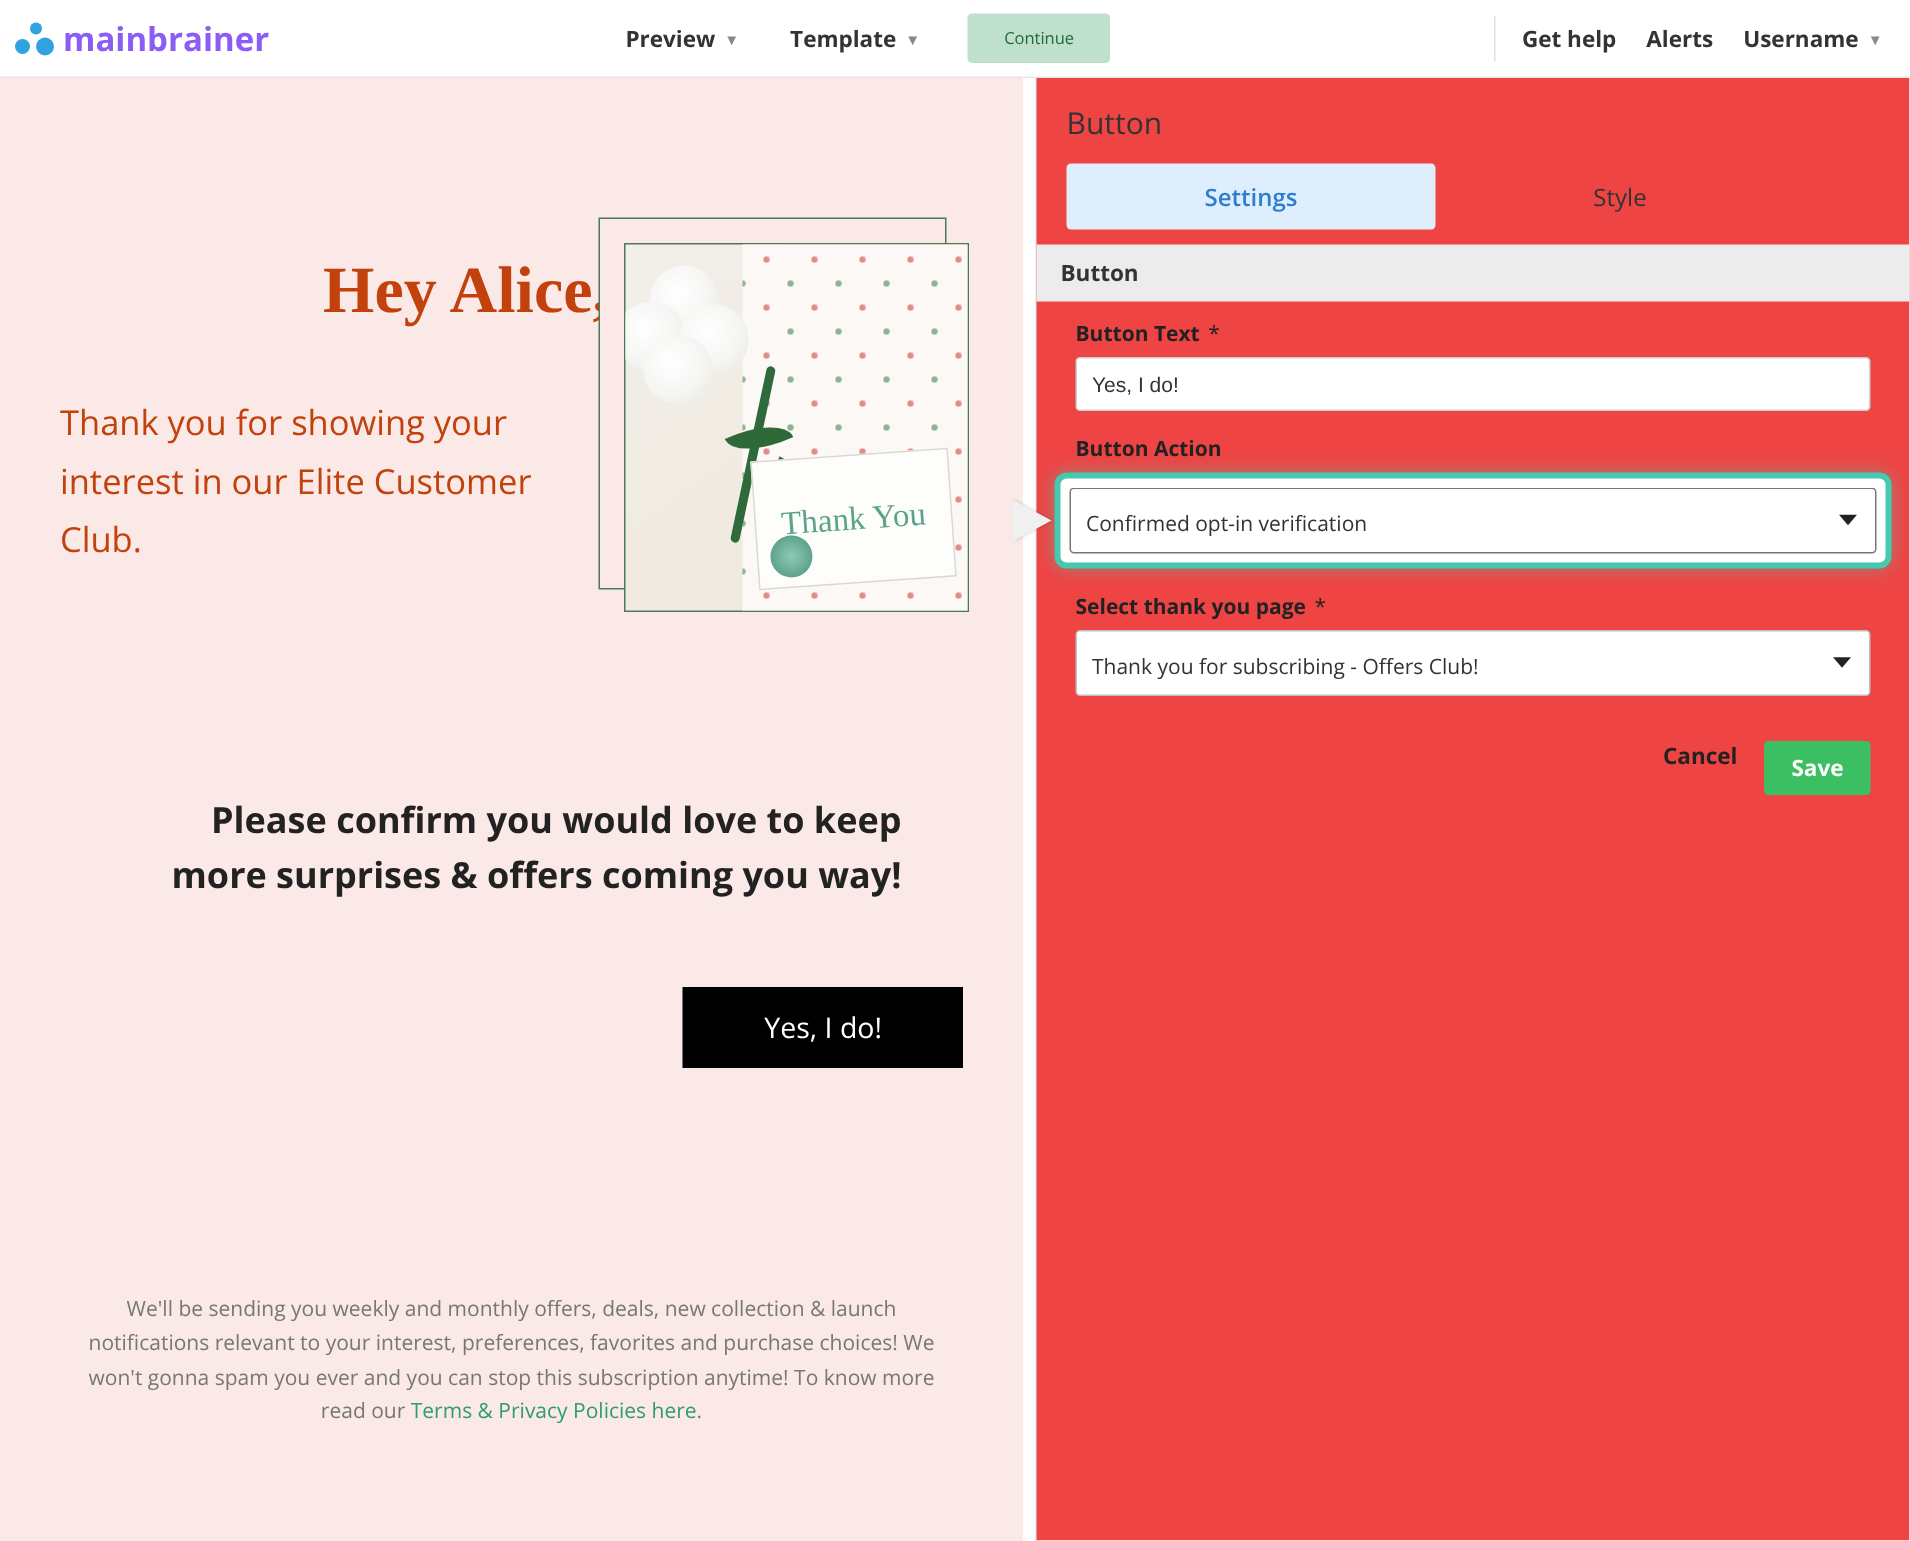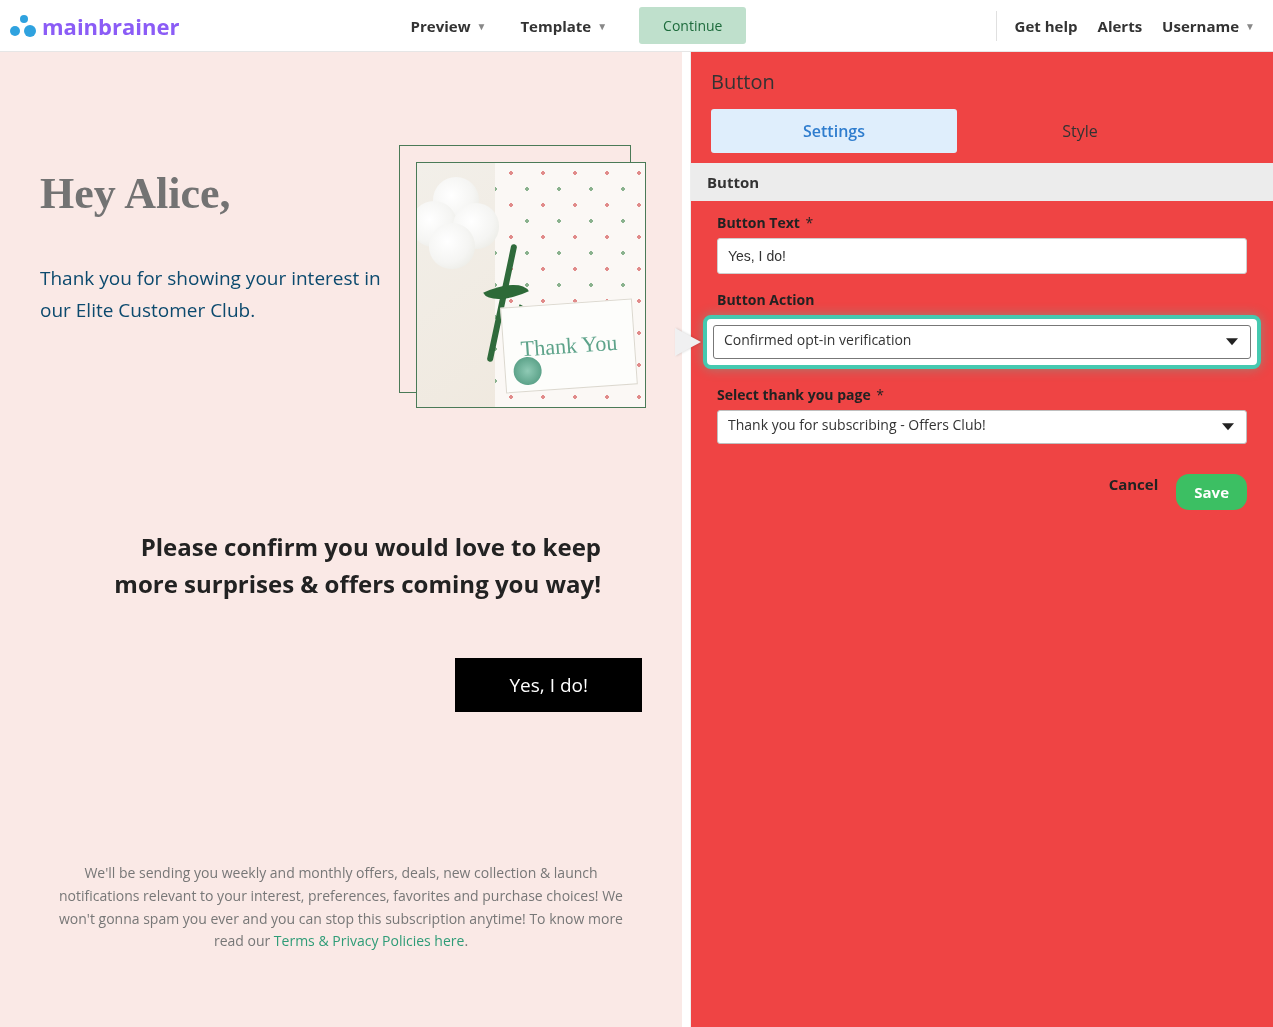--- a/index.html
+++ b/index.html
@@ -55,21 +55,21 @@
     cursor:pointer;
     padding:5px 2px;
     font-weight:bold;
   }
   .top-link .caret { font-size:10px; color:#888; }
   .continue-btn {
     background:#bfe0cc;
     color:#1d6b3c;
     padding:9px 24px;
     border-radius:3px;
-    font-size:14px;
+    font-size:11px;
     cursor:pointer;
   }
 
   .top-right {
     display:flex;
     align-items:center;
     gap:16px;
     padding-left:20px;
     padding-right:6px;
   }
@@ -114,27 +114,28 @@
     gap:10px;
   }
   .hero-text {
     flex:1;
   }
   .script-heading {
     font-family: "Brush Script MT", "Segoe Script", cursive;
     font-weight:700;
     font-size:44px;
     line-height:1.45;
-    color:#737373;
+    color:#c2410c;
     margin:0;
+    text-align:right;
   }
   .hero-body {
     margin-top:36px;
-    font-size:19px;
-    color:#0c4a6e;
+    font-size:23px;
+    color:#c2410c;
     line-height:1.7;
     max-width:360px;
   }
   .hero-image {
     width:230px;
     height:246px;
     border:1px solid #4a7a57;
     box-shadow:-16px -16px 0 0 #fae9e6, -16px -16px 0 1px #4a7a57;
     position:relative;
     overflow:hidden;
@@ -278,21 +279,21 @@
     padding:9px 10px;
     font-size:14px;
     color:#333;
     background:#fff;
   }
   .select {
     width:100%;
     margin-top:6px;
     border:1px solid #bfbfbf;
     border-radius:3px;
-    padding:4px 34px 9px 10px;
+    padding:14px 34px 9px 10px;
     font-size:14px;
     color:#333;
     background:#fff;
     position:relative;
     cursor:pointer;
   }
   .select .select-caret{
     position:absolute; right:12px; top:50%; transform:translateY(-55%);
     width:0;height:0; border-left:6px solid transparent;border-right:6px solid transparent;border-top:7px solid #222;
   }
@@ -333,21 +334,21 @@
     font-weight:700;
     color:#222;
     cursor:pointer;
     font-size:15px;
   }
   .btn-save {
     background:#3cbf63;
     color:#fff;
     font-weight:700;
     padding:8px 18px;
-    border-radius:13px;
+    border-radius:3px;
     cursor:pointer;
     font-size:15px;
   }
 </style>
 </head>
 <body>
 
 <div class="topbar">
   <div class="logo">
     <span class="dots">

